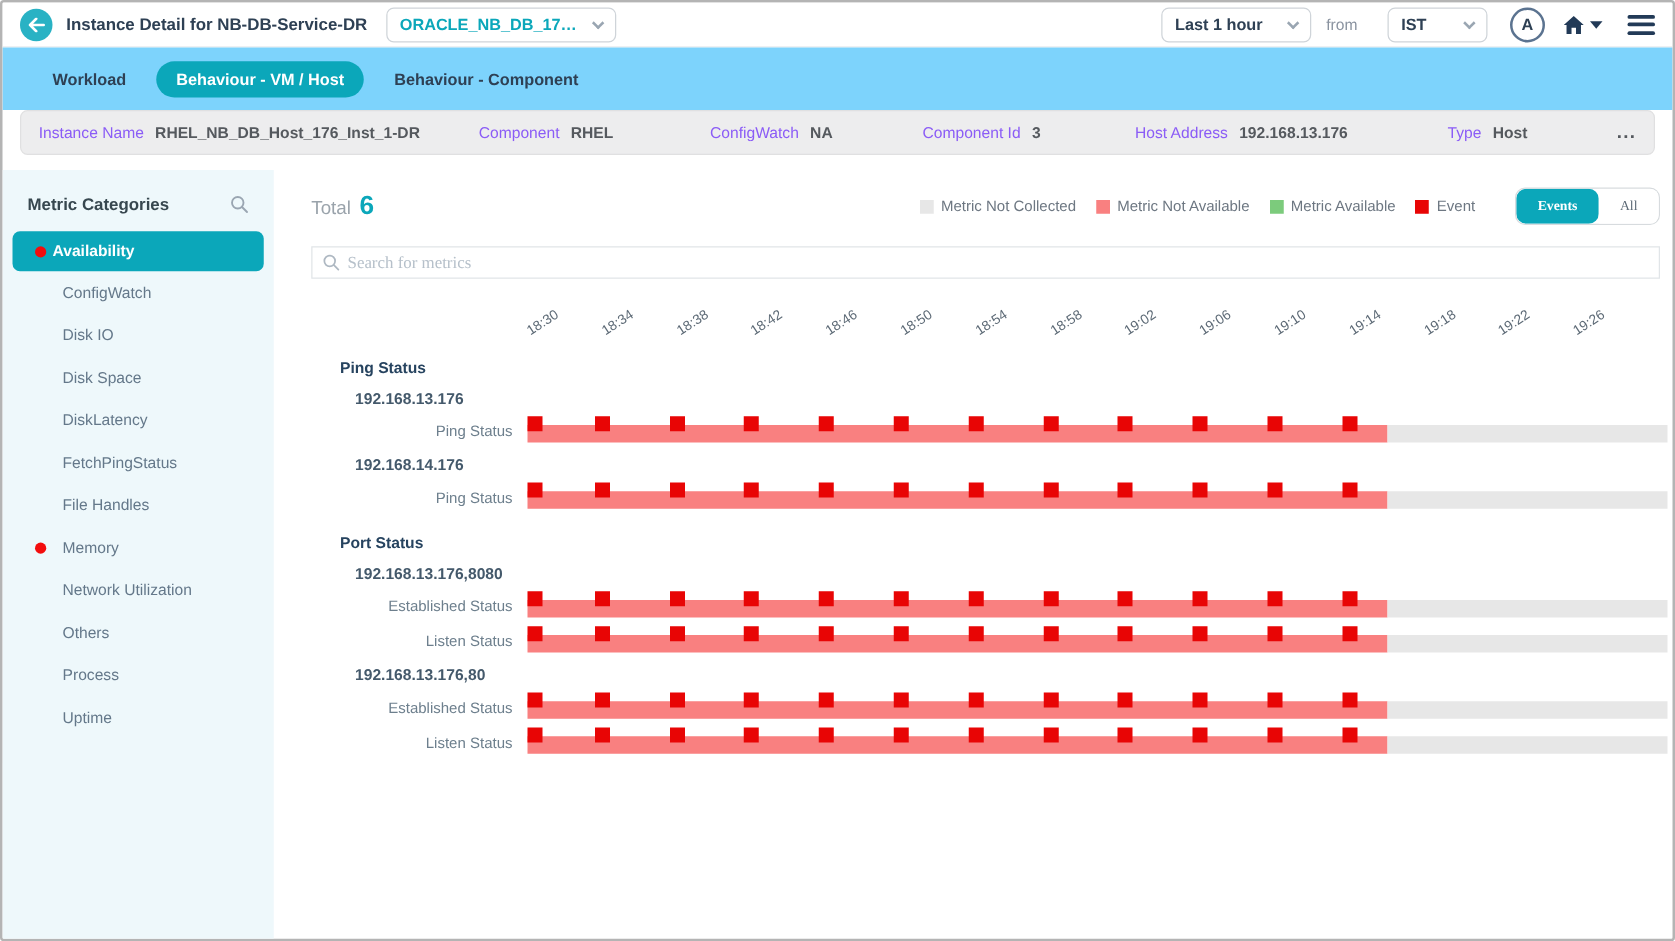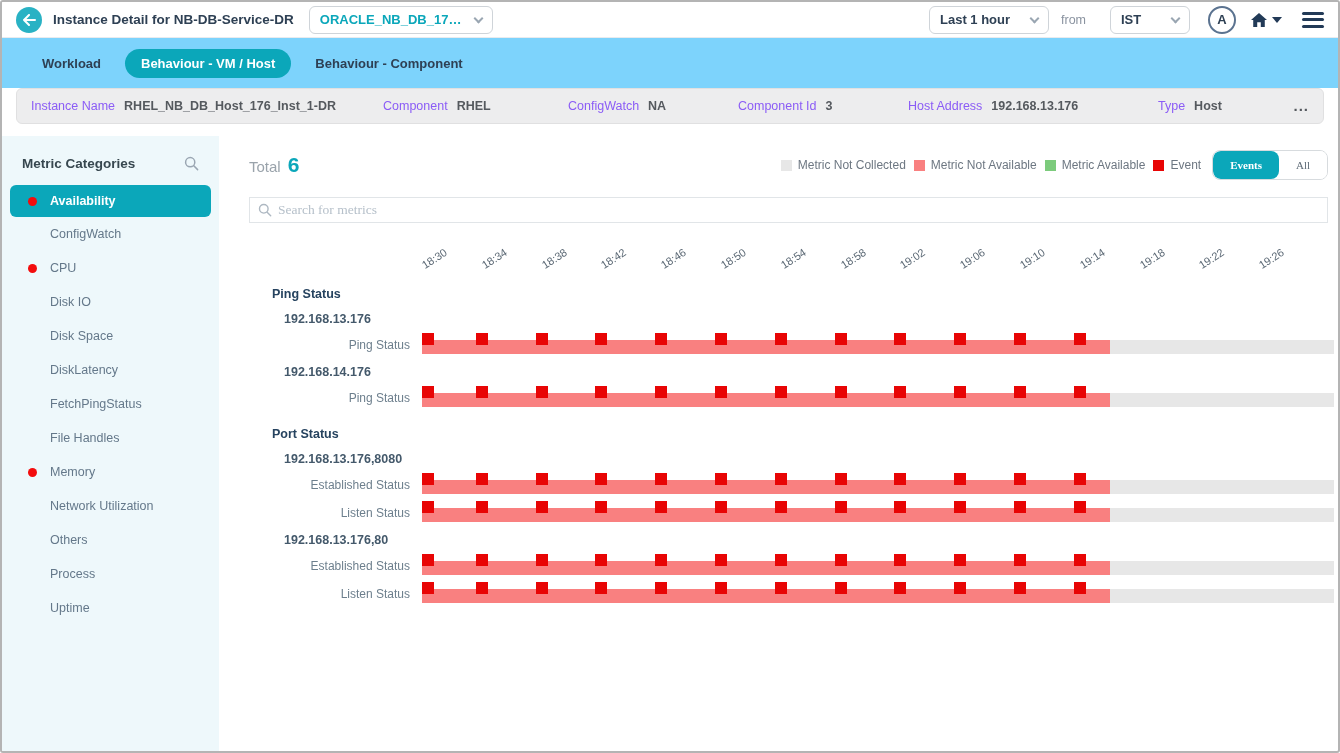--- a/index.html
+++ b/index.html
@@ -41,28 +41,28 @@
   
   .main{flex:1;display:flex;min-height:0}
   .sidebar{flex:0 0 217px;background:#eef8fb;display:flex;flex-direction:column}
   .sb-head{display:flex;align-items:center;justify-content:space-between;padding:20px 20px 14px}
   .sb-title{font-size:13.5px;font-weight:bold;color:#37474f}
   .sb-items{list-style:none}
   .sb-item{position:relative;height:34px;display:flex;align-items:center;font-size:12.5px;color:#64788a;cursor:pointer}
   .sb-item .txt{margin-left:48px}
   .sb-item .dot{position:absolute;left:26px;width:9px;height:9px;border-radius:50%;background:#f30d0d}
   .sb-item.active{background:#0ba7ba;border-radius:6px;margin:0 8px;height:32px;color:#fff;font-weight:bold}
-  .sb-item.active .txt{margin-left:40px}
+  .sb-item.active .txt{margin-left:32px}
   .sb-item.active .dot{left:18px}
 
   .content{flex:1;padding:0 10px 0 30px;min-width:0}
   .content-head{display:flex;align-items:center;margin-top:14px;height:30px}
   .total{font-size:15px;color:#9aa3ab;display:flex;align-items:baseline;gap:7px}
   .total b{font-size:21px;font-weight:bold;color:#0ba7ba}
-  .legend{display:flex;align-items:flex-start;gap:8px;margin-left:auto;margin-right:11px}
+  .legend{display:flex;align-items:flex-start;gap:16px;margin-left:auto;margin-right:32px}
   .legend-item{display:flex;align-items:center;gap:6px;font-size:12px;color:#6d7782}
   .legend-item .swatch{width:11px;height:11px;flex:0 0 11px}
   .toggle{display:flex;height:30px;border:1px solid #d7dbde;border-radius:8px;overflow:hidden;background:#fff}
   .toggle button{border:none;background:#fff;padding:0 17px;font-size:11px;color:#5d6a76;cursor:pointer;font-family:Liberation Serif, serif}
   .toggle button.active{background:#0ba7ba;color:#fff;font-weight:bold;border-radius:8px}
 
   .search-row{position:relative;margin-top:17px}
   .search-row input{width:100%;height:26px;border:1px solid #e1e5e8;border-radius:0;padding:0 10px 0 28px;font-family:"Liberation Serif",serif;font-size:13.5px;color:#556;background:#fff;outline:none}
   .search-row input::placeholder{color:#b6c0ca}
   .search-row .mag{position:absolute;left:9px;top:6px}
@@ -172,24 +172,20 @@
       </div>
       <ul class="sb-items" id="sb-items">
           <li class="sb-item active">
             <span class="dot"></span>
             <span class="txt">Availability</span>
           </li>
           <li class="sb-item">
             <span class="txt">ConfigWatch</span>
           </li>
           <li class="sb-item">
-            <span class="dot"></span>
-            <span class="txt">CPU</span>
-          </li>
-          <li class="sb-item">
             <span class="txt">Disk IO</span>
           </li>
           <li class="sb-item">
             <span class="txt">Disk Space</span>
           </li>
           <li class="sb-item">
             <span class="txt">DiskLatency</span>
           </li>
           <li class="sb-item">
             <span class="txt">FetchPingStatus</span>

